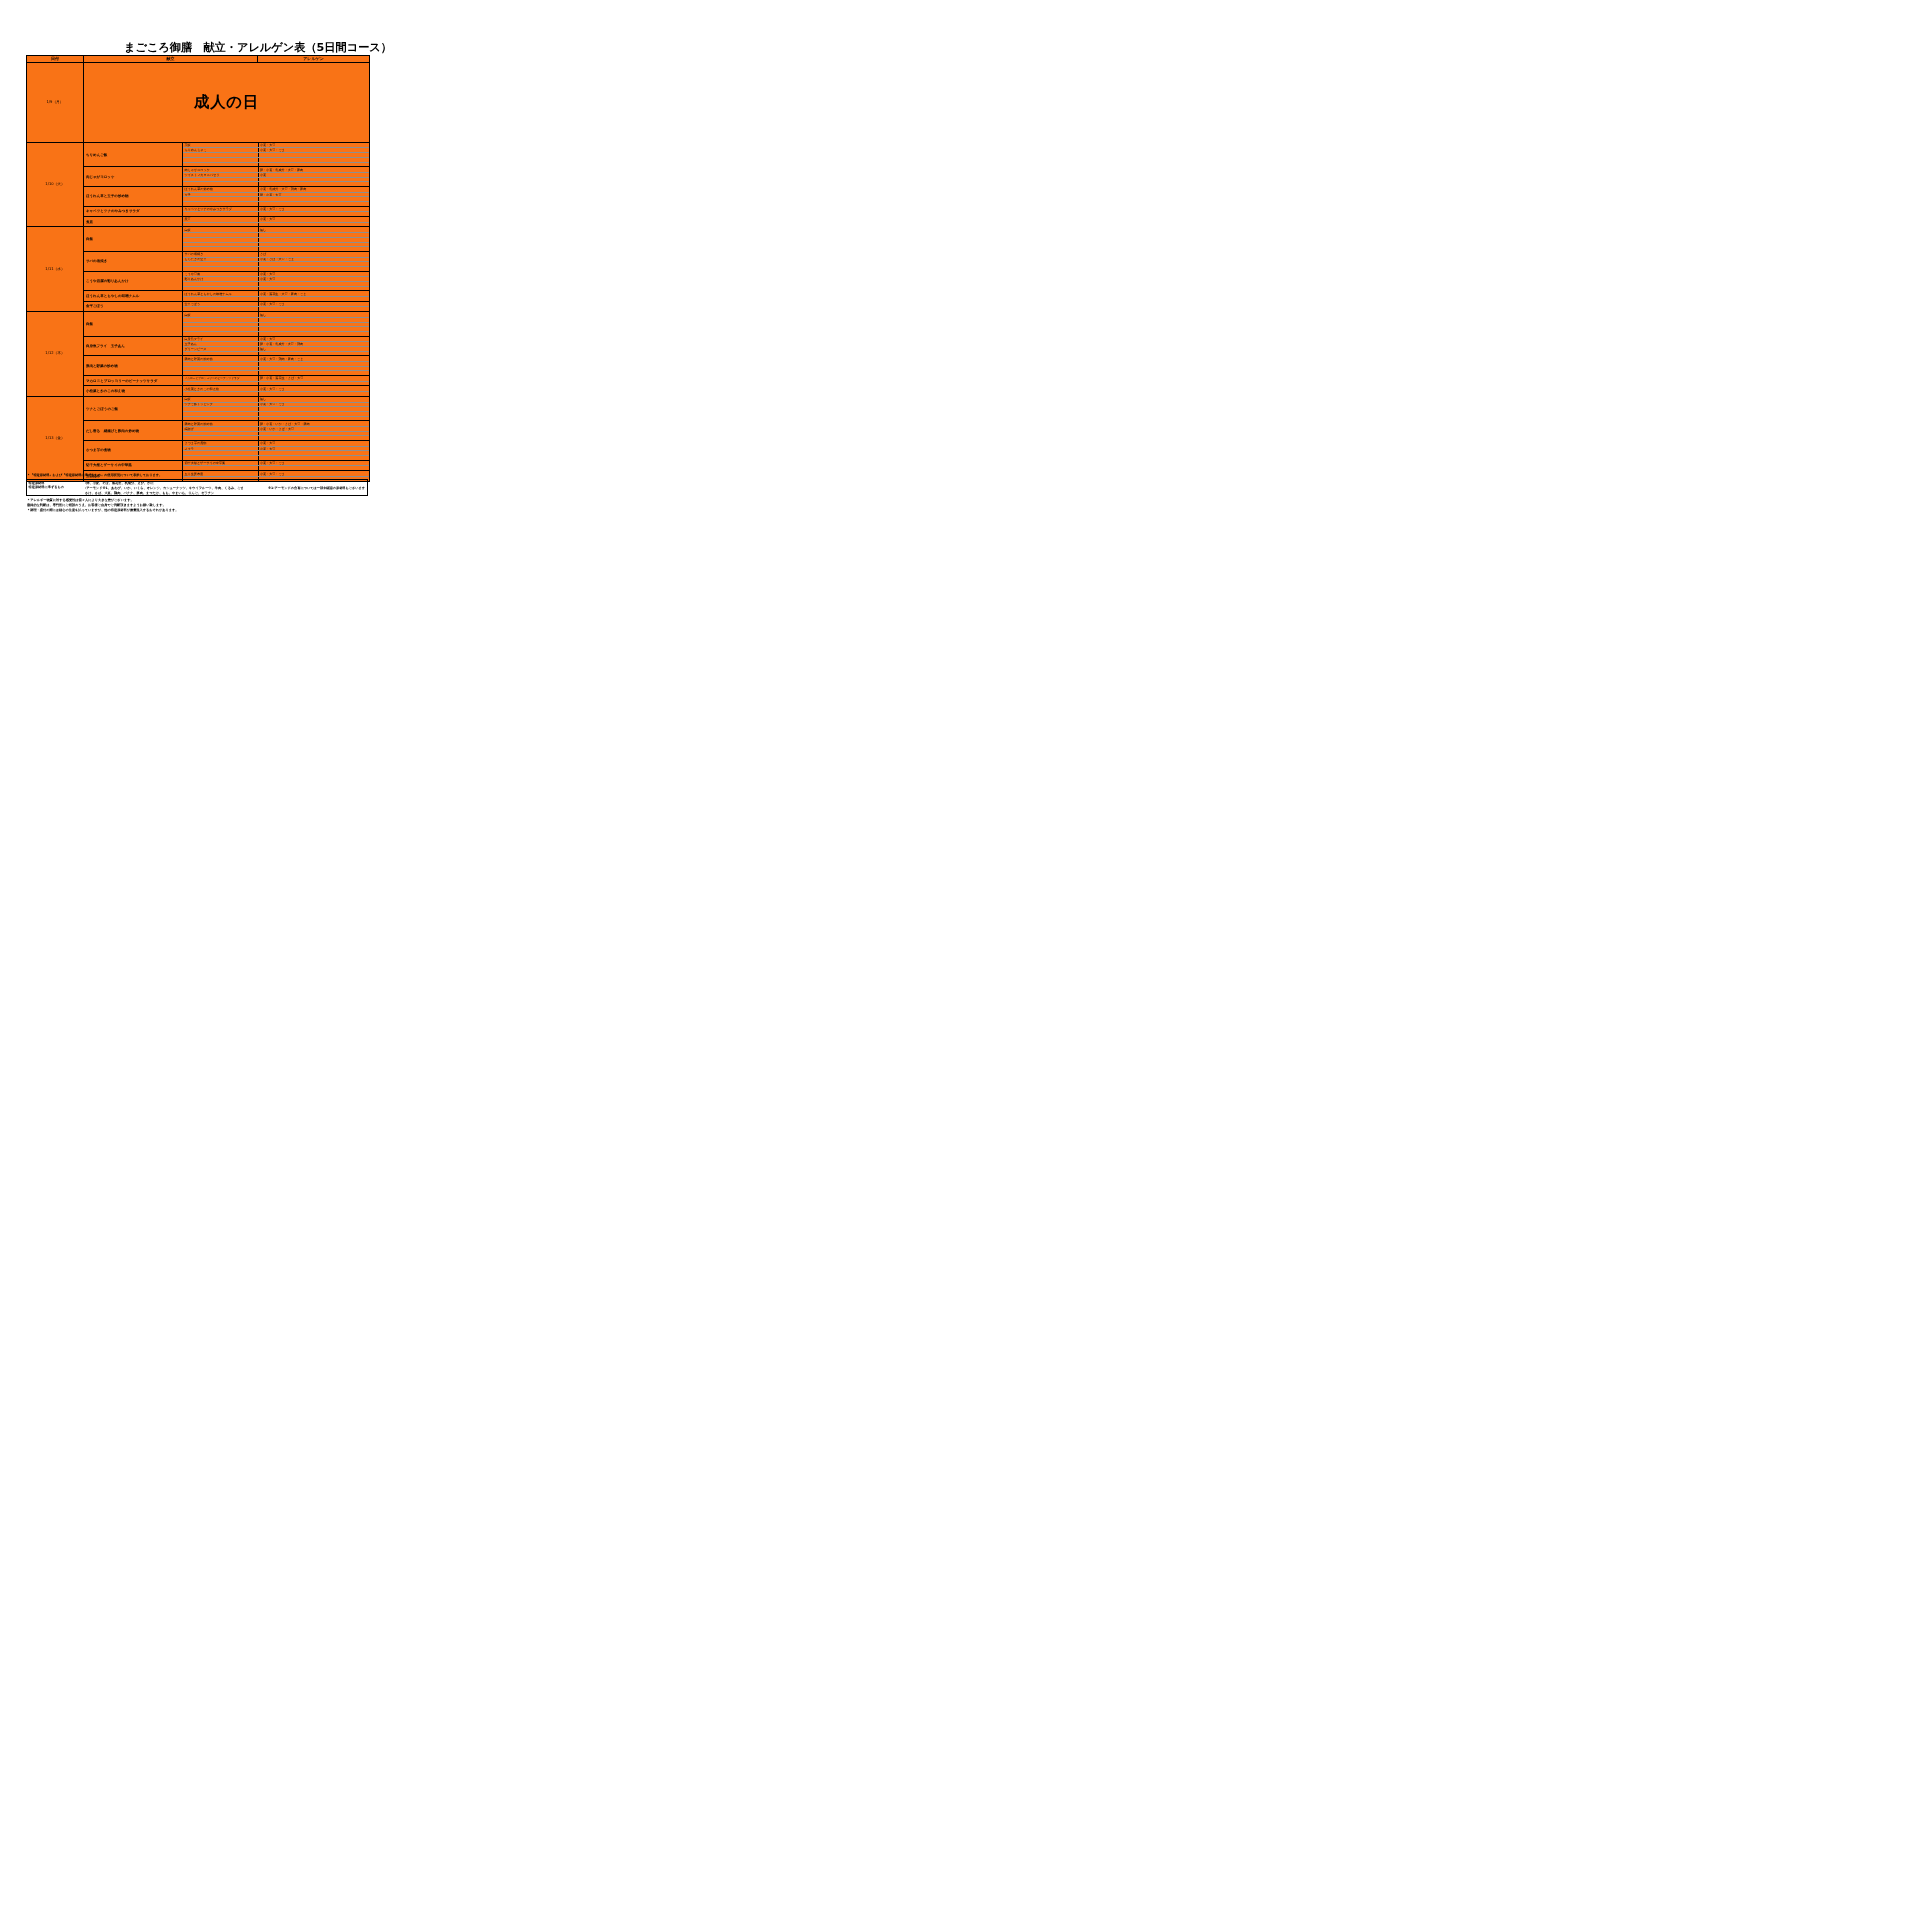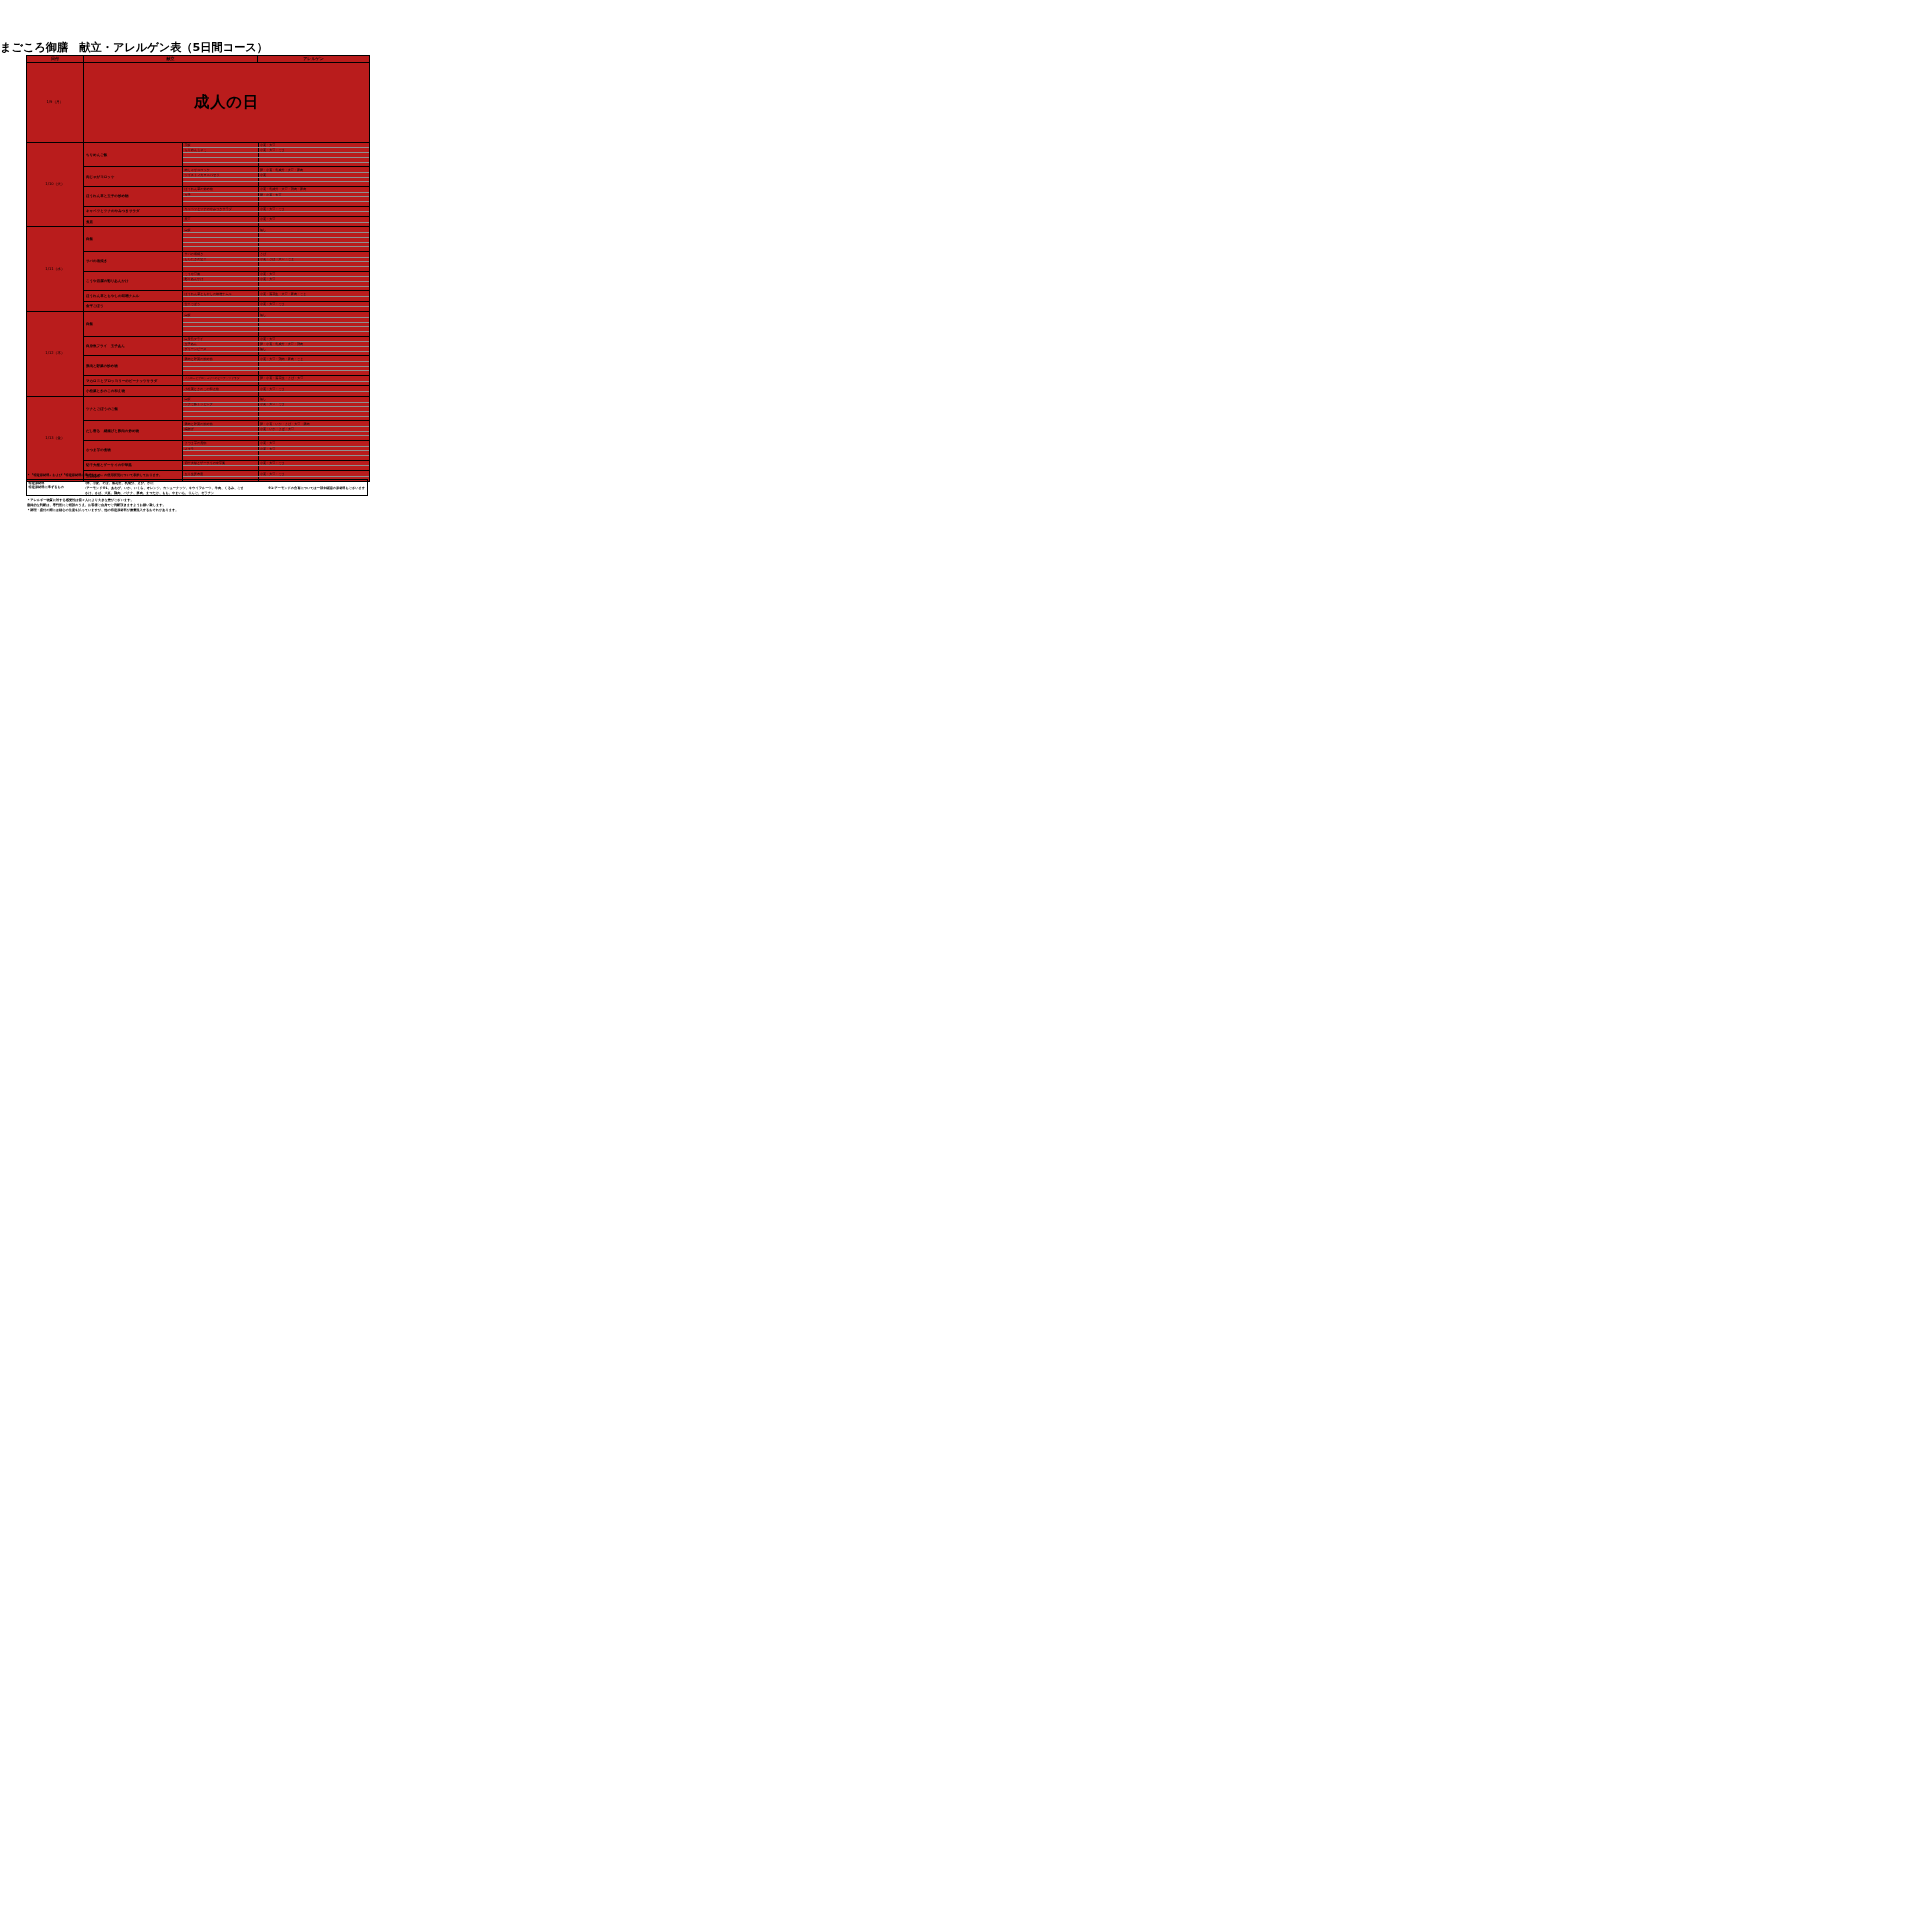--- a/index.html
+++ b/index.html
@@ -2,27 +2,27 @@
 <html style="font-size:6.2px"><head>
 <meta charset="utf-8">
 <style>
   html,body{margin:0;padding:0;}
   body{
     width:392px;height:554px;background:#ffffff;color:#000;
     font-family:"DejaVu Sans","Liberation Sans",sans-serif;
     position:relative;overflow:hidden;
   }
   .title{
-    position:absolute;top:40px;left:0;width:100%;text-align:left;
+    position:absolute;top:40px;left:0;width:100%;text-align:right;
     font-size:11.2px;font-weight:700;white-space:nowrap;letter-spacing:0;
   }
   .tablewrap{
     position:absolute;left:26px;top:55px;width:342px;
     border:0.4px solid #000;border-top-width:0.8px;border-bottom-width:0.8px;
-    box-sizing:content-box;background:#b91c1c;
+    box-sizing:content-box;background:#f97316;
   }
   .thead{display:flex;height:5.8px;border-bottom:0.8px solid #000;}
   .thead .hc{display:flex;align-items:center;justify-content:center;
     font-size:4px;font-weight:700;box-sizing:border-box;}
   .h-date{width:57px;border-right:0.4px solid #000;}
   .h-menu{width:174px;border-right:0.4px solid #000;}
   .h-alg{flex:1;}
   .day{display:flex;}
   .day + .day{border-top:0.8px solid #000;}
   .datecol{flex:0 0 57px;width:57px;border-right:0.4px solid #000;

